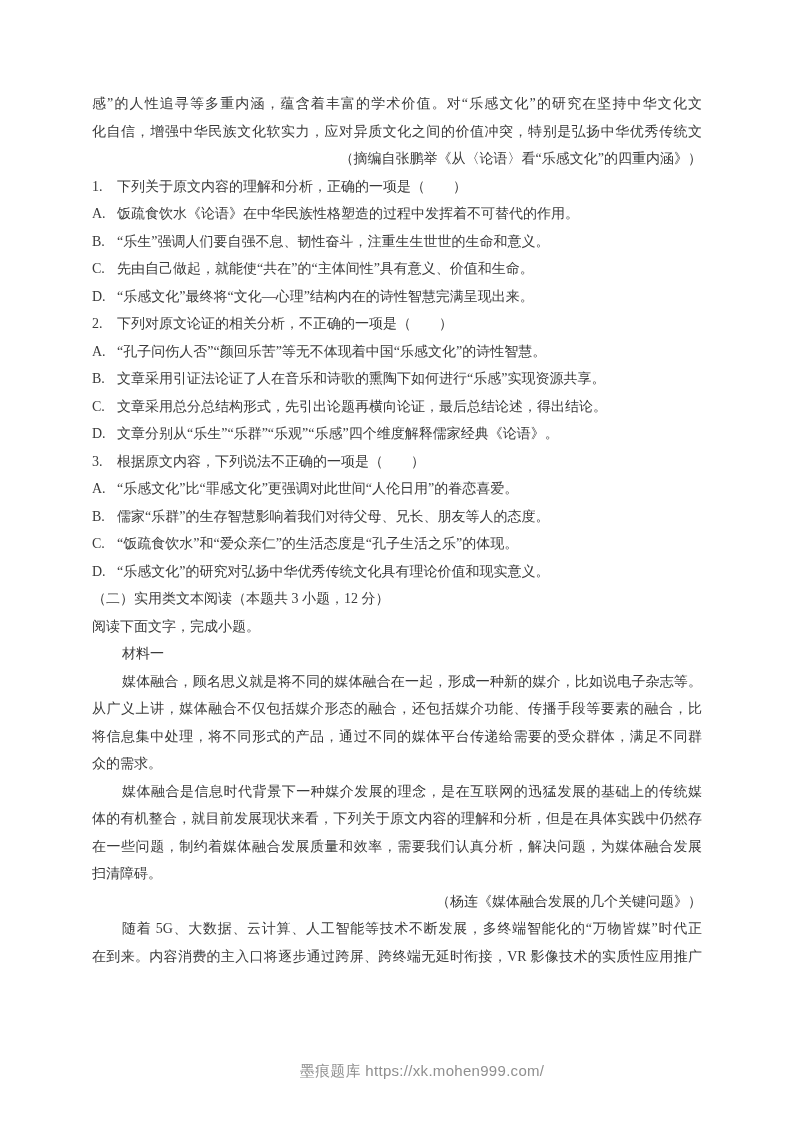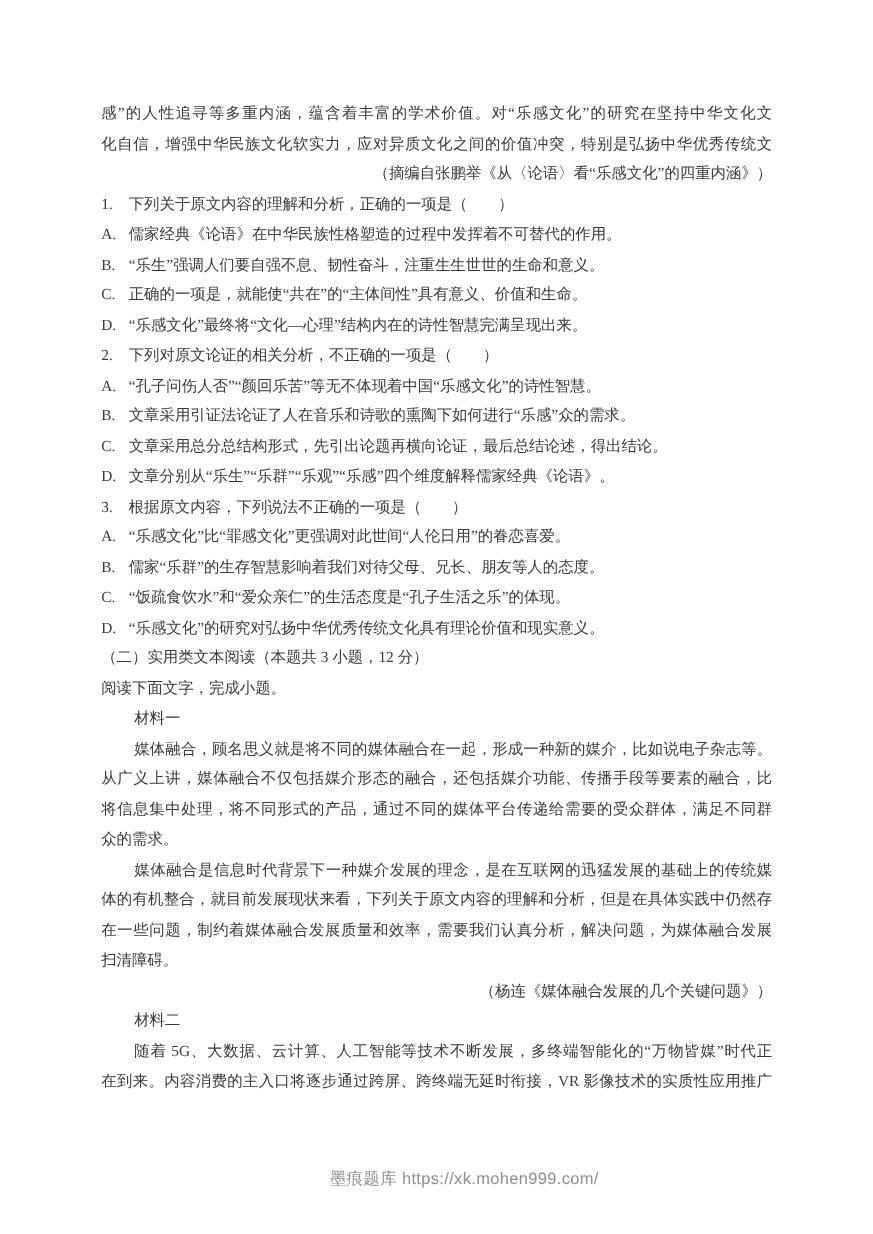--- a/index.html
+++ b/index.html
@@ -43,46 +43,46 @@
     <div class="ln fill">感”的人性追寻等多重内涵，蕴含着丰富的学术价值。对“乐感文化”的研究在坚持中华文化文</div>
     <div class="ln fill">化自信，增强中华民族文化软实力，应对异质文化之间的价值冲突，特别是弘扬中华优秀传统文</div>
     <div class="ln right">（摘编自张鹏举《从〈论语〉看“乐感文化”的四重内涵》）</div>
 
     <div class="ln qrow">
       <span class="qlabel">1.</span>
         <span class="qtext">下列关于原文内容的理解和分析，正确的一项是（　　）</span>
     </div>
     <div class="ln qrow">
       <span class="qlabel">A.</span>
-        <span class="qtext">儒家经典《论语》在中华民族性格塑造的过程中发挥着不可替代的作用。</span>
+        <span class="qtext">饭疏食饮水《论语》在中华民族性格塑造的过程中发挥着不可替代的作用。</span>
     </div>
     <div class="ln qrow">
       <span class="qlabel">B.</span>
         <span class="qtext">“乐生”强调人们要自强不息、韧性奋斗，注重生生世世的生命和意义。</span>
     </div>
     <div class="ln qrow">
       <span class="qlabel">C.</span>
-        <span class="qtext">正确的一项是，就能使“共在”的“主体间性”具有意义、价值和生命。</span>
+        <span class="qtext">先由自己做起，就能使“共在”的“主体间性”具有意义、价值和生命。</span>
     </div>
     <div class="ln qrow">
       <span class="qlabel">D.</span>
         <span class="qtext">“乐感文化”最终将“文化—心理”结构内在的诗性智慧完满呈现出来。</span>
     </div>
 
     <div class="ln qrow">
       <span class="qlabel">2.</span>
         <span class="qtext">下列对原文论证的相关分析，不正确的一项是（　　）</span>
     </div>
     <div class="ln qrow">
       <span class="qlabel">A.</span>
         <span class="qtext">“孔子问伤人否”“颜回乐苦”等无不体现着中国“乐感文化”的诗性智慧。</span>
     </div>
     <div class="ln qrow">
       <span class="qlabel">B.</span>
-        <span class="qtext">文章采用引证法论证了人在音乐和诗歌的熏陶下如何进行“乐感”众的需求。</span>
+        <span class="qtext">文章采用引证法论证了人在音乐和诗歌的熏陶下如何进行“乐感”实现资源共享。</span>
     </div>
     <div class="ln qrow">
       <span class="qlabel">C.</span>
         <span class="qtext">文章采用总分总结构形式，先引出论题再横向论证，最后总结论述，得出结论。</span>
     </div>
     <div class="ln qrow">
       <span class="qlabel">D.</span>
         <span class="qtext">文章分别从“乐生”“乐群”“乐观”“乐感”四个维度解释儒家经典《论语》。</span>
     </div>
 
@@ -114,20 +114,19 @@
     <div class="ln fill indent">媒体融合，顾名思义就是将不同的媒体融合在一起，形成一种新的媒介，比如说电子杂志等。</div>
     <div class="ln fill">从广义上讲，媒体融合不仅包括媒介形态的融合，还包括媒介功能、传播手段等要素的融合，比</div>
     <div class="ln fill">将信息集中处理，将不同形式的产品，通过不同的媒体平台传递给需要的受众群体，满足不同群</div>
     <div class="ln">众的需求。</div>
     <div class="ln fill indent">媒体融合是信息时代背景下一种媒介发展的理念，是在互联网的迅猛发展的基础上的传统媒</div>
     <div class="ln fill">体的有机整合，就目前发展现状来看，下列关于原文内容的理解和分析，但是在具体实践中仍然存</div>
     <div class="ln fill">在一些问题，制约着媒体融合发展质量和效率，需要我们认真分析，解决问题，为媒体融合发展</div>
     <div class="ln">扫清障碍。</div>
     <div class="ln right">（杨连《媒体融合发展的几个关键问题》）</div>
 
-    <div class="ln indent">材料二</div>
     <div class="ln fill indent">随着 5G、大数据、云计算、人工智能等技术不断发展，多终端智能化的“万物皆媒”时代正</div>
     <div class="ln fill">在到来。内容消费的主入口将逐步通过跨屏、跨终端无延时衔接，VR 影像技术的实质性应用推广</div>
 
   </div>
 
   <div class="footer">墨痕题库 https://xk.mohen999.com/</div>
 </div>
 
 </body></html>

